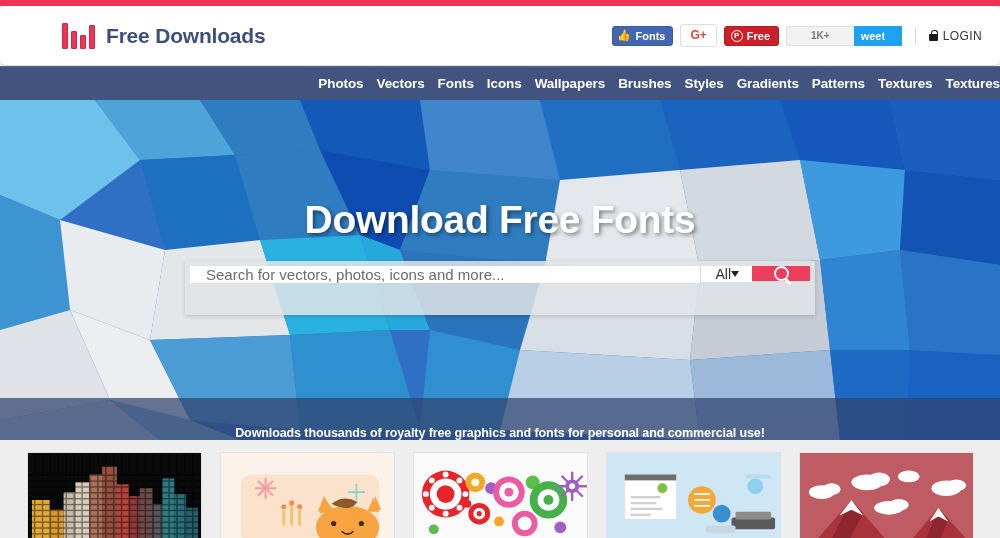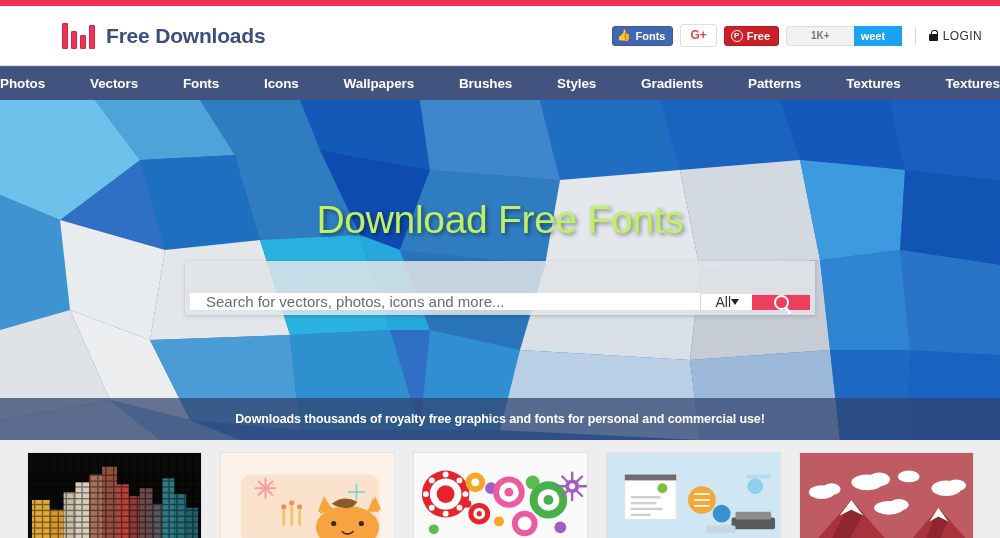--- a/index.html
+++ b/index.html
@@ -18,20 +18,21 @@
 
   
   .header {
     height: 60px;
     background: #ffffff;
     display: flex;
     align-items: center;
     justify-content: space-between;
     padding: 0 18px 0 62px;
     border-bottom: 1px solid #dcdcdc;
+    border-radius: 6px;
   }
   .brand { display: flex; align-items: center; gap: 11px; }
   .logo-bars { display: flex; align-items: flex-end; gap: 3px; height: 26px; }
   .logo-bars i { display: block; width: 6px; background: #ee3355;
                  border: 1px solid #c9294a; border-radius: 1px; }
   .logo-bars i:nth-child(1) { height: 26px; }
   .logo-bars i:nth-child(2) { height: 18px; }
   .logo-bars i:nth-child(3) { height: 14px; }
   .logo-bars i:nth-child(4) { height: 24px; }
   .brand-name {
@@ -87,48 +88,48 @@
   .lock::before {
     content: ""; position: absolute; left: 2px; top: -4px;
     width: 5px; height: 5px; border: 1.6px solid #1a1a1a;
     border-bottom: none; border-radius: 3px 3px 0 0;
   }
 
   
   .nav {
     height: 34px; background: #42537f;
     border-top: 1px solid #5b6a94;
-    display: flex; align-items: center; justify-content: space-between;
-    gap: 29px;
+    display: flex; align-items: center; justify-content: flex-end;
+    gap: 13px;
   }
   .nav-item {
     color: #ffffff; font-size: 13.5px; font-weight: bold;
     letter-spacing: -0.1px; cursor: pointer; white-space: nowrap;
   }
 
   
   .hero {
     position: relative; height: 340px; overflow: hidden;
     background: #2f6fc4;
   }
   .hero svg.poly { position: absolute; inset: 0; width: 100%; height: 100%; }
   .hero-content {
     position: relative; z-index: 3;
     display: flex; flex-direction: column; align-items: center;
     padding-top: 98px;
   }
   .hero-title {
-    font-size: 39px; font-weight: normal; color: #bef264;
+    font-size: 39px; font-weight: bold; color: #ffffff;
     text-shadow: 2px 2px 4px rgba(0,0,0,.45);
     letter-spacing: -0.3px;
   }
   .search-wrap {
     margin-top: 19px; width: 630px; height: 54px;
     background: rgba(225,228,232,.85);
-    padding: 5px; display: flex; align-items: flex-end;
+    padding: 5px; display: flex; align-items: flex-start;
     box-shadow: 0 1px 4px rgba(0,0,0,.18);
   }
   .search-field {
     flex: 1; background: #ffffff; display: flex; align-items: center;
     padding: 0 16px;
   }
   .search-field input {
     border: none; outline: none; width: 100%;
     font-family: "Liberation Sans", sans-serif;
     font-size: 15px; color: #555;
@@ -154,21 +155,21 @@
   }
   .mag::after {
     content: ""; position: absolute; right: -5px; bottom: -4px;
     width: 8px; height: 2.6px; background: #fff;
     transform: rotate(45deg); border-radius: 2px;
   }
 
   .tagline-bar {
     position: absolute; left: 0; right: 0; bottom: 0; z-index: 4;
     height: 42px; background: rgba(48,66,110,.72);
-    display: flex; align-items: center; justify-content: center;
+    display: flex; align-items: flex-end; justify-content: center;
   }
   .tagline {
     color: #ffffff; font-size: 12.5px; font-weight: bold;
     letter-spacing: -0.1px;
   }
 
   
   .thumbs {
     background: #eeeeee; padding: 12px 0 0 0;
     display: flex; gap: 18px; justify-content: center;

